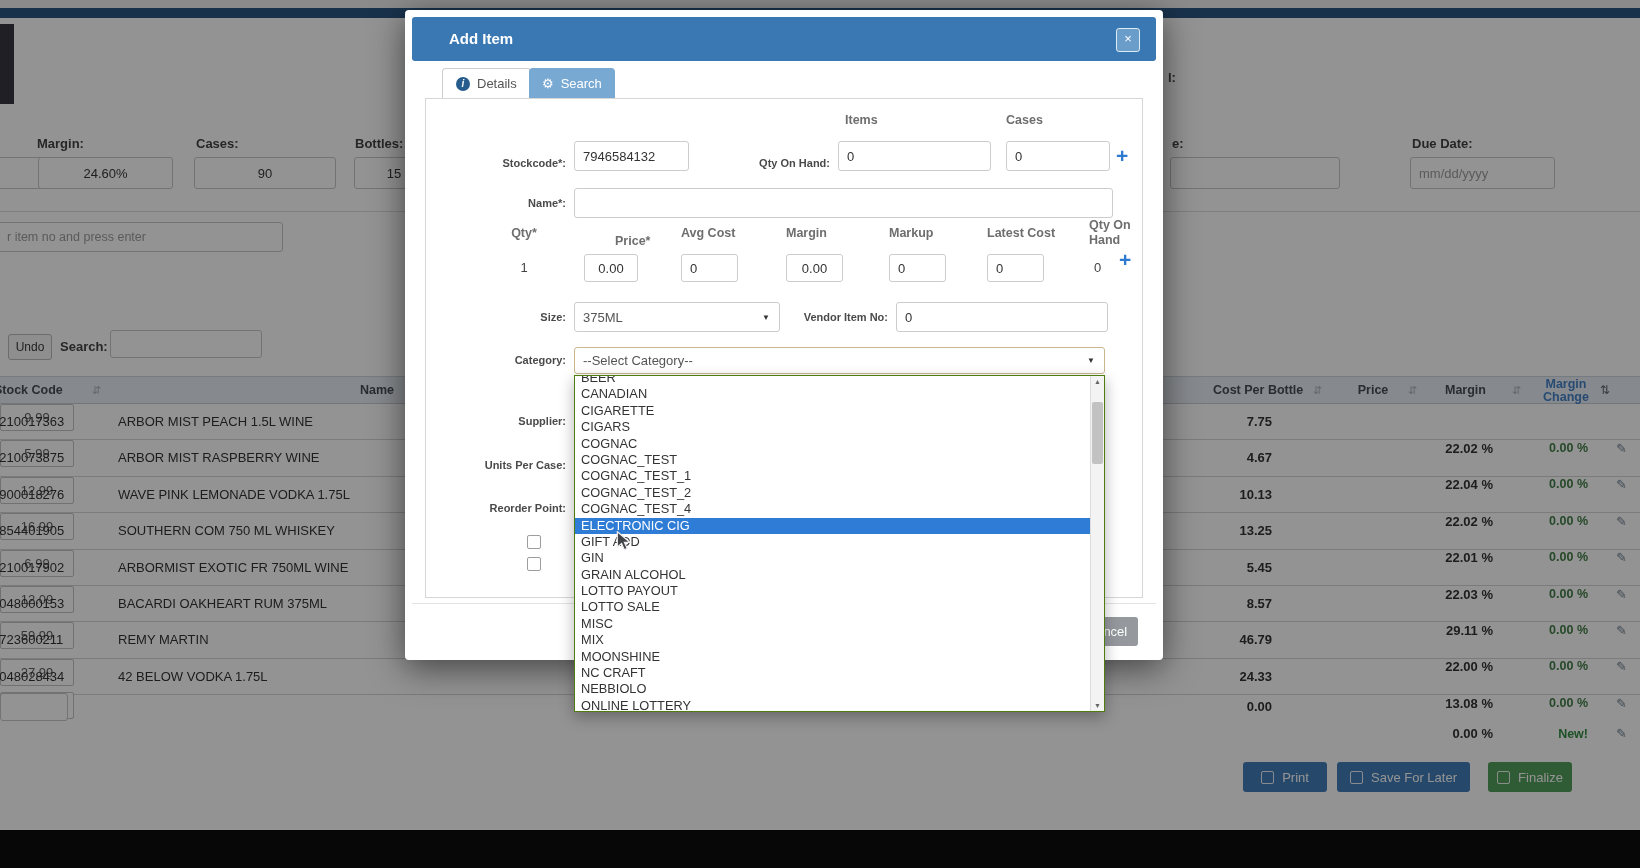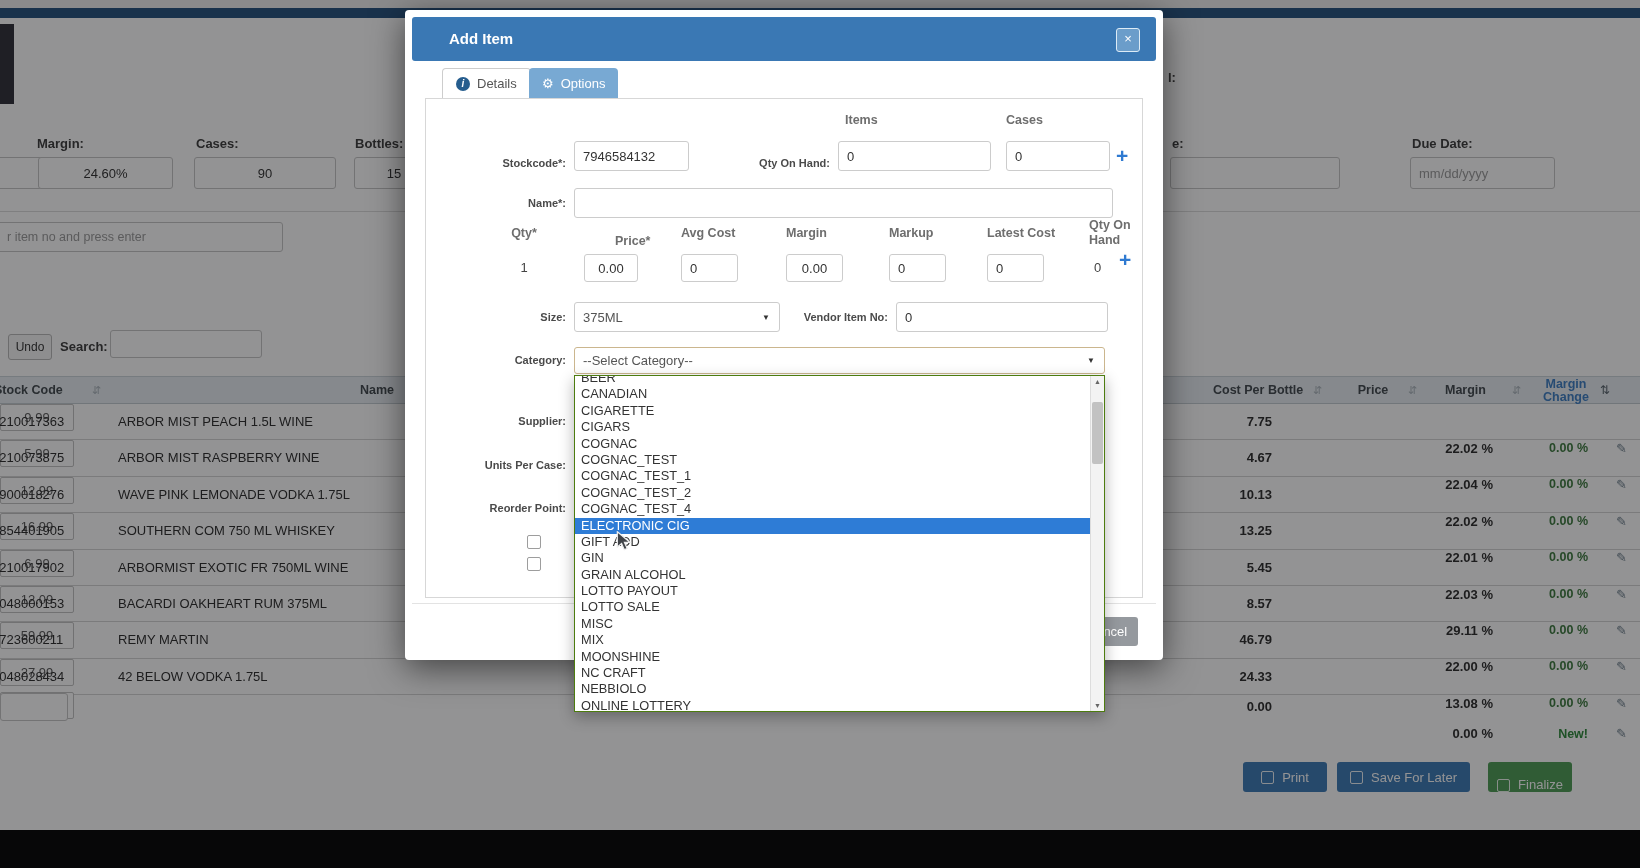--- a/index.html
+++ b/index.html
@@ -40,21 +40,21 @@
               background:#fff;font-size:13px;color:#5a5a5a;display:flex;align-items:center;justify-content:center;}
   .c-margin{left:1400px;width:93px;text-align:right;font-weight:700;}
   .c-change{left:1500px;width:88px;text-align:right;font-weight:700;font-size:12.5px;color:#3d7a3f;}
   .c-edit{left:1616px;width:20px;color:#6d7f8c;font-size:13px;}
   .newrow{left:0;top:692px;width:1640px;height:31px;}
   .new-badge{color:#2f8a3c;font-weight:700;}
 
   .btn-blue{background:#3e7cb6;color:#fff;border-radius:3px;font-size:13px;
             display:flex;align-items:center;justify-content:center;gap:8px;}
   .btn-green{background:#4f9e57;color:#fff;border-radius:3px;font-size:13px;
-            display:flex;align-items:flex-end;justify-content:center;gap:8px;}
+            display:flex;align-items:center;justify-content:center;gap:8px;}
   .mini-ic{width:11px;height:11px;border:1.5px solid rgba(255,255,255,.9);border-radius:2px;flex:0 0 auto;}
 
   
   .overlay{left:0;top:0;width:1640px;height:868px;background:rgba(8,9,11,0.44);z-index:50;}
 
   
   .modal{left:405px;top:10px;width:758px;height:650px;background:#fff;border-radius:4px;
          box-shadow:0 8px 34px rgba(0,0,0,.55);z-index:100;box-sizing:border-box;}
   .m-header{position:absolute;left:7px;top:7px;width:744px;height:44px;background:#3a78b4;border-radius:3px;}
   .m-title{position:absolute;left:37px;top:0;height:44px;line-height:44px;color:#fff;
@@ -272,21 +272,21 @@
       <div class="m-title">Add Item</div>
       <div class="m-close">×</div>
     </div>
 
     <div class="tab tab-active">
       <span class="info-ic">i</span>
       <span>Details</span>
     </div>
     <div class="tab tab-inactive">
       <span class="gear-ic">⚙</span>
-      <span>Options</span>
+      <span>Search</span>
     </div>
 
     <div class="m-panel"></div>
 
     <div class="f-head" style="left:440px;top:103px;">Items</div>
     <div class="f-head" style="left:601px;top:103px;">Cases</div>
 
     <div class="f-label" style="left:1px;top:138px;width:160px;line-height:30px;">Stockcode*:</div>
     <input class="f-input" style="left: 169px; top: 131px; width: 115px; height: 30px;" value="7946584132">
     <div class="f-label" style="left:265px;top:138px;width:160px;line-height:30px;">Qty On Hand:</div>

